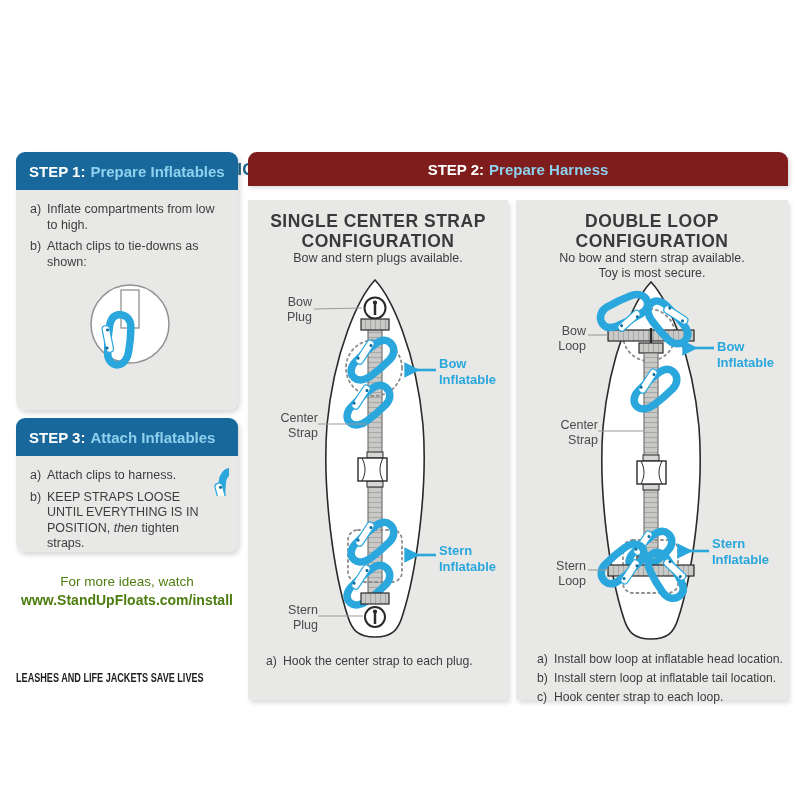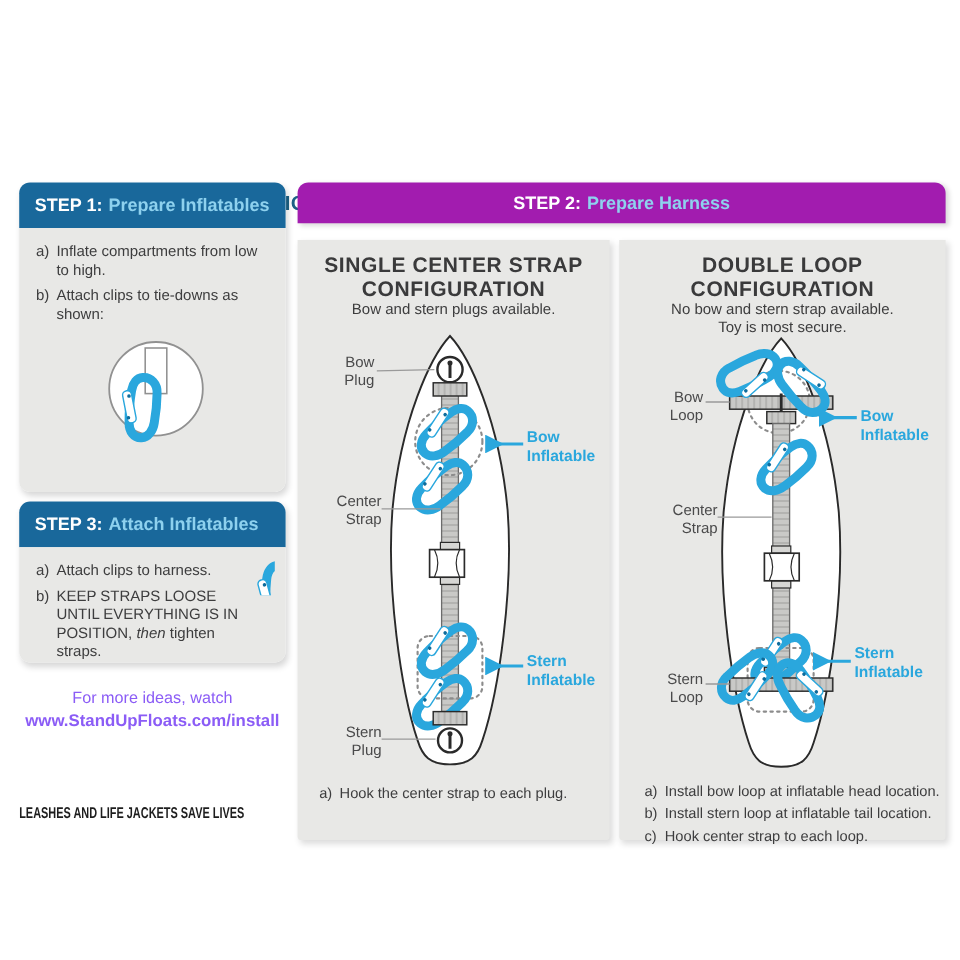--- a/index.html
+++ b/index.html
@@ -17,41 +17,41 @@
   .step-num { color:#ffffff; }
   .step-title { color:#8ed1ee; margin-left:5px; }
   .card-body { background:#e8e8e6; border-radius:0 0 9px 9px; padding:12px 10px 10px 14px; position:relative; }
   .li { display:flex; margin-bottom:6px; font-size:12.5px; line-height:15.5px; color:#3d3d3e; }
   .li .marker { width:17px; flex:none; }
   .li .txt { flex:1; }
   .caps-line { }
   .it { font-style:italic; }
 
   
-  .step2-header { position:absolute; left:248px; top:152px; width:540px; height:34px; background:#a21caf;
+  .step2-header { position:absolute; left:248px; top:152px; width:540px; height:34px; background:#7f1d1d;
     border-radius:9px 9px 0 0; display:flex; align-items:center; justify-content:center;
     font-size:15px; font-weight:bold; box-shadow:2px 2px 4px rgba(0,0,0,.15); }
   .panel { position:absolute; top:200px; height:500px; background:#e8e8e6; box-shadow:2px 3px 5px rgba(0,0,0,.14);
     border-radius:0 0 3px 3px; }
   .panel.single { left:248px; width:260px; }
   .panel.double { left:516px; width:272px; }
   .panel-heading { position:absolute; top:11px; left:0; right:0; text-align:center; font-weight:bold;
     font-size:17.5px; line-height:20px; letter-spacing:.5px; color:#3a3a3b; }
   .panel-subtitle { font-weight:normal; font-size:12.5px; line-height:15px; letter-spacing:0; margin-top:0; color:#3d3d3e; }
   .board-svg { position:absolute; left:0; top:0; }
   .diagram-label { position:absolute; font-size:12.5px; line-height:15px; color:#4a4a4b; white-space:pre-line; }
   .diagram-label.right { text-align:right; }
   .diagram-label.blue { color:#2aa7dd; font-weight:bold; font-size:13px; line-height:16px; }
   .captions { position:absolute; }
   .cap { display:flex; font-size:12.2px; line-height:19px; color:#3d3d3e; }
   .cap .marker { width:17px; flex:none; }
 
   
   .video-note { position:absolute; left:16px; top:572px; width:222px; text-align:center;
-    font-size:13.5px; line-height:19px; color:#8b5cf6; }
+    font-size:13.5px; line-height:19px; color:#4d7c0f; }
   .video-url { font-weight:bold; font-size:14px; }
   .footer-note { position:absolute; left:16px; top:670px; font-size:13px; font-weight:bold; color:#1d1d1d;
     letter-spacing:0; transform:scaleX(.7); transform-origin:left center; white-space:nowrap; }
 
   .clip-illustration { display:block; margin:8px auto 0 auto; }
   .step3-clip { position:absolute; right:9px; top:10px; }
 </style>
 </head>
 <body>
 

